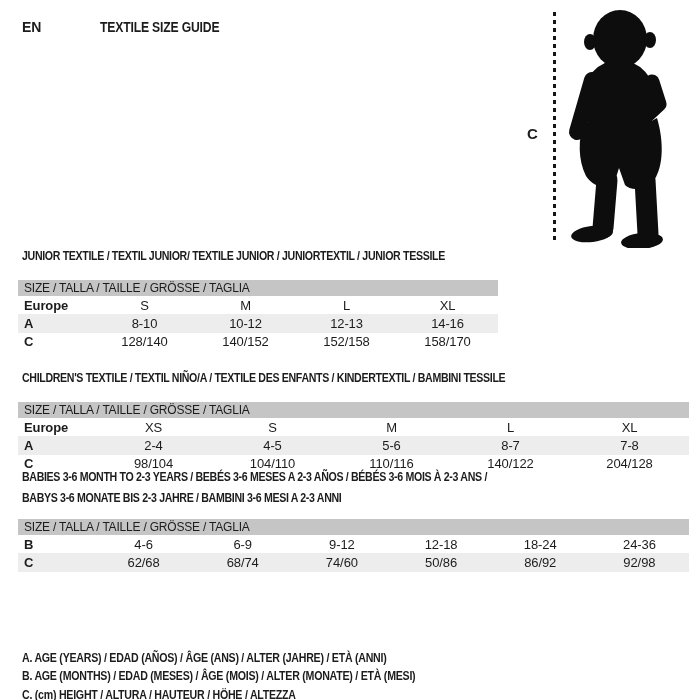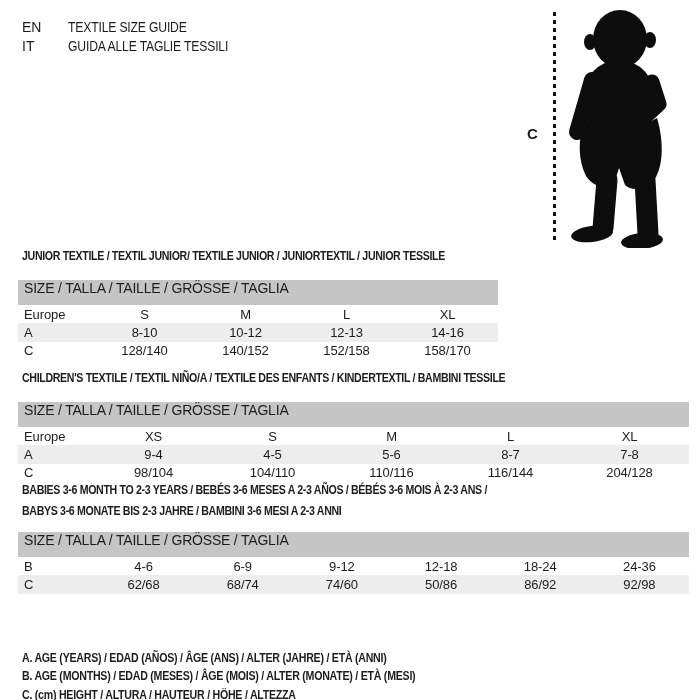--- a/index.html
+++ b/index.html
@@ -2,70 +2,66 @@
 <html><head>
 <meta charset="utf-8">
 <style>
   html,body{margin:0;padding:0;background:#ffffff;}
   .page{
     position:relative;width:700px;height:700px;background:#ffffff;
     font-family:"Liberation Sans", sans-serif;color:#1c1c1c;overflow:hidden;
   }
   
   .lang-block{position:absolute;left:22px;top:18px;}
-  .lang-row{display:flex;line-height:19.4px;font-weight:400;font-size:14px;white-space:nowrap;}
+  .lang-row{display:flex;line-height:19.4px;font-weight:700;font-size:14px;white-space:nowrap;gap:32px;}
   .lang-code{width:46px;flex:0 0 46px;}
   .lang-title{transform:scaleX(0.87);transform-origin:left center;letter-spacing:-0.2px;}
   
   .figure-area{position:absolute;left:520px;top:8px;width:178px;height:244px;}
   .measure-line{
     position:absolute;left:33px;top:4px;width:3px;height:230px;
     background:repeating-linear-gradient(to bottom,#151515 0 4px,transparent 4px 8px);
   }
   .measure-label{position:absolute;left:7px;top:117px;font-weight:700;font-size:15px;}
   .silhouette{position:absolute;left:42px;top:0;}
   
   .size-section{position:absolute;left:18px;}
   .section-junior{top:248px;width:480px;}
   .section-children{top:370px;width:671px;}
-  .section-babies{top:480px;width:671px;}
+  .section-babies{top:467px;width:671px;}
   .section-title{
     font-weight:700;font-size:12.5px;line-height:16px;letter-spacing:-0.4px;
     white-space:nowrap;transform:scaleX(0.85);transform-origin:left top;margin:0 0 16px 4px;
   }
   .section-babies .section-title{margin-bottom:10px;}
   .section-babies .title-line{line-height:21px;}
   .size-header-bar{
-    height:25px;line-height:16px;background:#c5c5c5;padding-left:6px;
-    font-size:14px;letter-spacing:-0.2px;white-space:nowrap;
+    height:16px;line-height:16px;background:#c5c5c5;padding-left:6px;
+    font-size:12px;letter-spacing:-0.2px;white-space:nowrap;
   }
   table.size-table{border-collapse:collapse;width:100%;table-layout:fixed;font-size:13px;}
   table.size-table td{height:18.3px;padding:0;text-align:center;letter-spacing:-0.1px;}
-  table.size-table td.row-label{width:70px;text-align:left;padding-left:6px;}
+  table.size-table td.row-label{width:70px;text-align:left;padding-left:6px;font-weight:bold;}
   table.size-table tr.shaded{background:#ededed;}
   
   .footnotes{position:absolute;left:22px;top:628px;margin-top:21px;}
   .footnote-line{
     font-weight:700;font-size:12.5px;line-height:18.4px;letter-spacing:-0.3px;
     white-space:nowrap;transform:scaleX(0.85);transform-origin:left center;
   }
 </style>
 </head>
 <body>
 
 <div class="page">
 
   <div class="lang-block">
     <div class="lang-row">
       <span class="lang-code">EN</span>
       <span class="lang-title">TEXTILE SIZE GUIDE</span>
-    </div>
-    <div class="lang-row">
-      <span class="lang-code">IT</span>
-      <span class="lang-title">GUIDA ALLE TAGLIE TESSILI</span>
     </div>
   </div>
 
   <div class="figure-area">
     <span class="measure-label">C</span>
     <div class="measure-line"></div>
     <svg class="silhouette" width="132" height="240" viewBox="0 0 132 240" aria-hidden="true">
       <g fill="#0d0d0d" stroke="#0d0d0d">
         <ellipse cx="58" cy="31" rx="27" ry="29" stroke="none"></ellipse>
         <ellipse cx="28" cy="34" rx="6" ry="8" stroke="none"></ellipse>
@@ -124,32 +120,32 @@
           <tr>
             <td class="row-label">Europe</td>
             <td>XS</td>
             <td>S</td>
             <td>M</td>
             <td>L</td>
             <td>XL</td>
           </tr>
           <tr class="shaded">
             <td class="row-label">A</td>
-            <td>9-4</td>
+            <td>2-4</td>
             <td>4-5</td>
             <td>5-6</td>
             <td>8-7</td>
             <td>7-8</td>
           </tr>
           <tr>
             <td class="row-label">C</td>
             <td>98/104</td>
             <td>104/110</td>
             <td>110/116</td>
-            <td>116/144</td>
+            <td>140/122</td>
             <td>204/128</td>
           </tr>
         </tbody>
     </table>
   </section>
 
   <section class="size-section section-babies">
     <div class="section-title">
       <div class="title-line">BABIES 3-6 MONTH TO 2-3 YEARS / BEBÉS 3-6 MESES A 2-3 AÑOS / BÉBÉS 3-6 MOIS À 2-3 ANS /</div>
       <div class="title-line">BABYS 3-6 MONATE BIS 2-3 JAHRE / BAMBINI 3-6 MESI A 2-3 ANNI</div>

